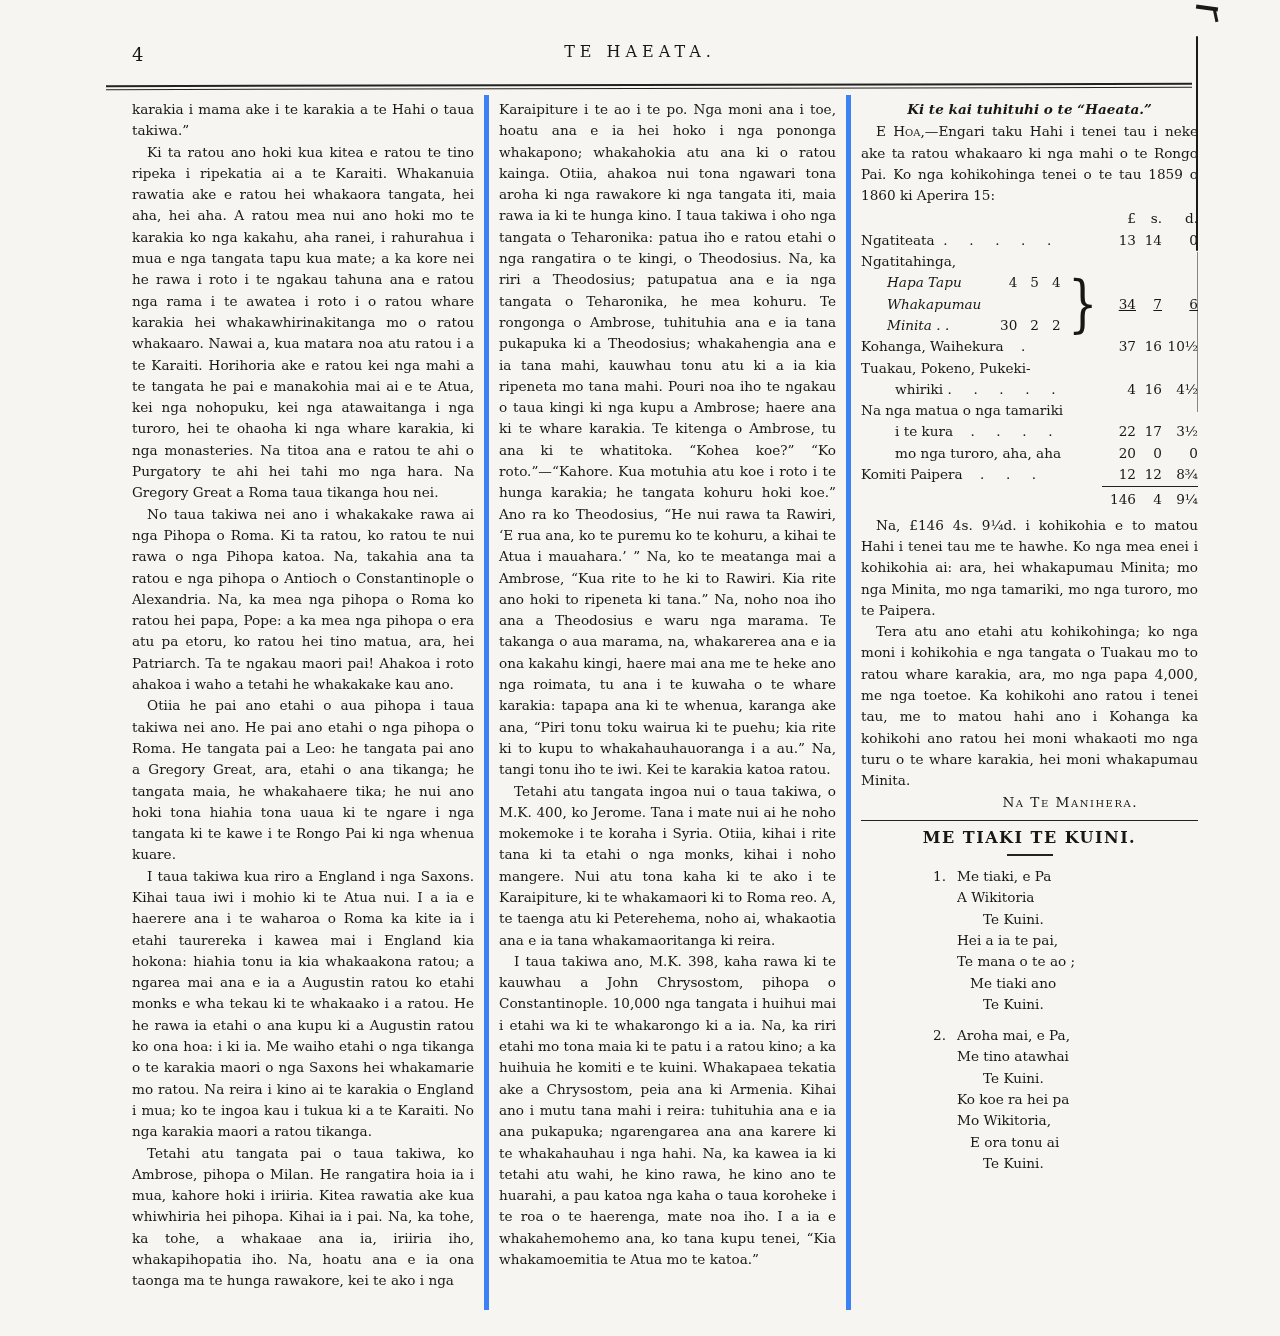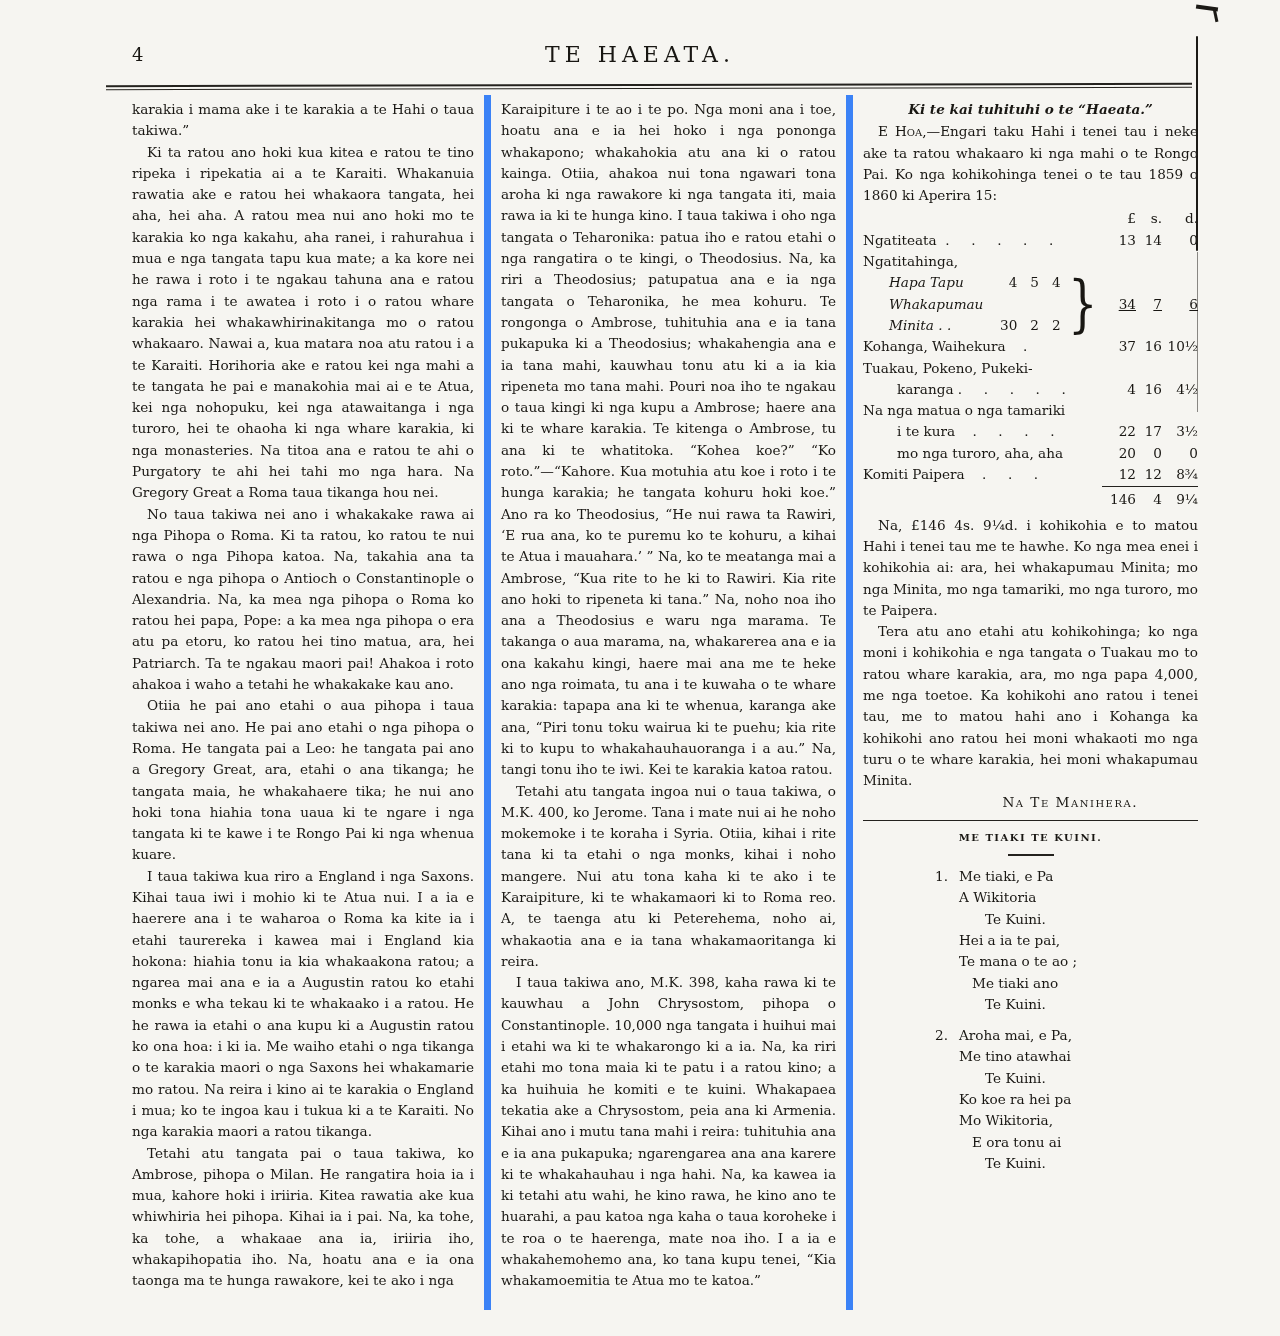--- a/index.html
+++ b/index.html
@@ -9,37 +9,37 @@
     font-family:"DejaVu Serif", serif;
     -webkit-font-smoothing:antialiased;
   }
   .page{position:absolute;inset:0;}
 
   
   .header{position:relative;height:64px;padding-top:40px;}
   .page-number{position:absolute;left:132px;top:44px;font-size:18px;}
   .masthead{
     position:absolute;left:0;right:0;top:42px;text-align:center;
-    font-size:22px;letter-spacing:5px;font-weight:normal;
+    font-size:16px;letter-spacing:5px;font-weight:normal;
   }
   .double-rule{position:absolute;left:106px;right:88px;top:84px;}
   .double-rule .r1{height:2px;background:#24221e;transform:rotate(-0.12deg);}
   .double-rule .r2{height:1px;background:#24221e;margin-top:2px;transform:rotate(-0.12deg);}
 
   
   .columns{
     position:absolute;top:95px;left:122px;width:1086px;height:1215px;
     display:flex;overflow:hidden;
   }
   .col{
     width:362px;box-sizing:border-box;padding:4px 10px 0 10px;
     font-size:13.6px;line-height:21.3px;text-align:justify;
     overflow:hidden;
   }
-  .col + .col{border-left:7px solid #3b82f6;}
+  .col + .col{border-left:5px solid #3b82f6;}
   .col p{margin:0;text-indent:15px;}
   .col p.noindent{text-indent:0;}
 
   
   .letter-heading{
     text-align:center;font-style:italic;font-weight:bold;
     text-indent:0 !important;margin-bottom:1px !important;
   }
   .smallcaps{font-variant:small-caps;}
 
@@ -67,21 +67,21 @@
 
   
   .valediction{text-align:right;padding-right:108px;text-indent:0 !important;}
   .signature{text-align:right;padding-right:60px;font-variant:small-caps;
     letter-spacing:1.5px;text-indent:0 !important;}
 
   
   .section-rule{height:1.6px;background:#24221e;margin:7px 0 6px 0;}
   .poem-title{
     text-align:center;font-weight:bold;letter-spacing:1.5px;
-    font-size:10px;text-indent:0 !important;
+    font-size:16px;text-indent:0 !important;
   }
   .title-rule{width:46px;height:2.4px;background:#24221e;margin:5px auto 10px auto;}
   .stanza{position:relative;margin:0 0 10px 96px;text-align:left;}
   .stanza-num{position:absolute;left:-24px;top:0;}
   .pline{white-space:nowrap;}
   .pline:nth-child(3),.pline:nth-child(7){padding-left:26px;}
   .pline:nth-child(6){padding-left:13px;}
 
   
   .artifact{position:absolute;background:#1c1a16;}
@@ -177,21 +177,21 @@
             <span class="np">37</span>
             <span class="ns">16</span>
             <span class="nd">10½</span>
           </span>
         </div>
 
         <div class="tline">
           <span class="tl-label">Tuakau, Pokeno, Pukeki-</span>
         </div>
         <div class="tline">
-          <span class="tl-label ind">karanga .     .     .     .     .</span>
+          <span class="tl-label ind">whiriki .     .     .     .     .</span>
           <span class="nums">
             <span class="np">4</span>
             <span class="ns">16</span>
             <span class="nd">4½</span>
           </span>
         </div>
 
         <div class="tline">
           <span class="tl-label">Na nga matua o nga tamariki</span>
         </div>

